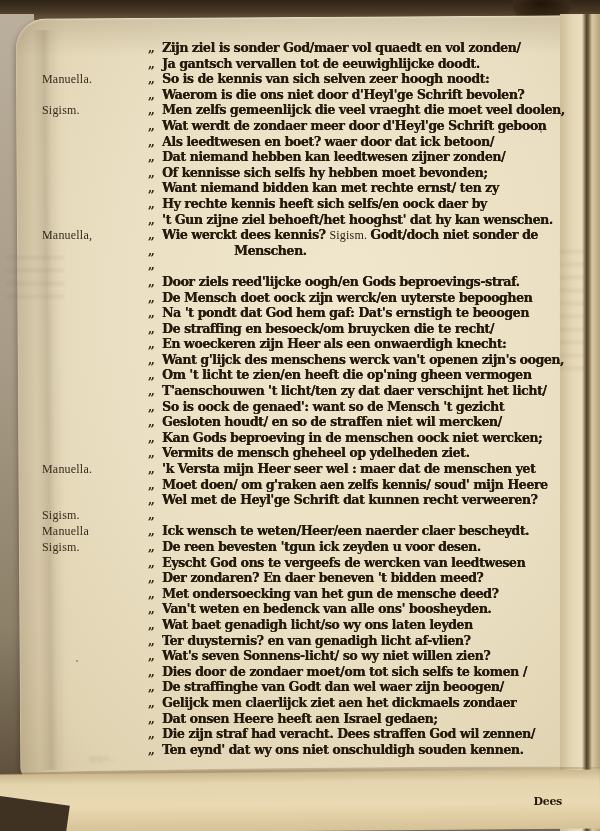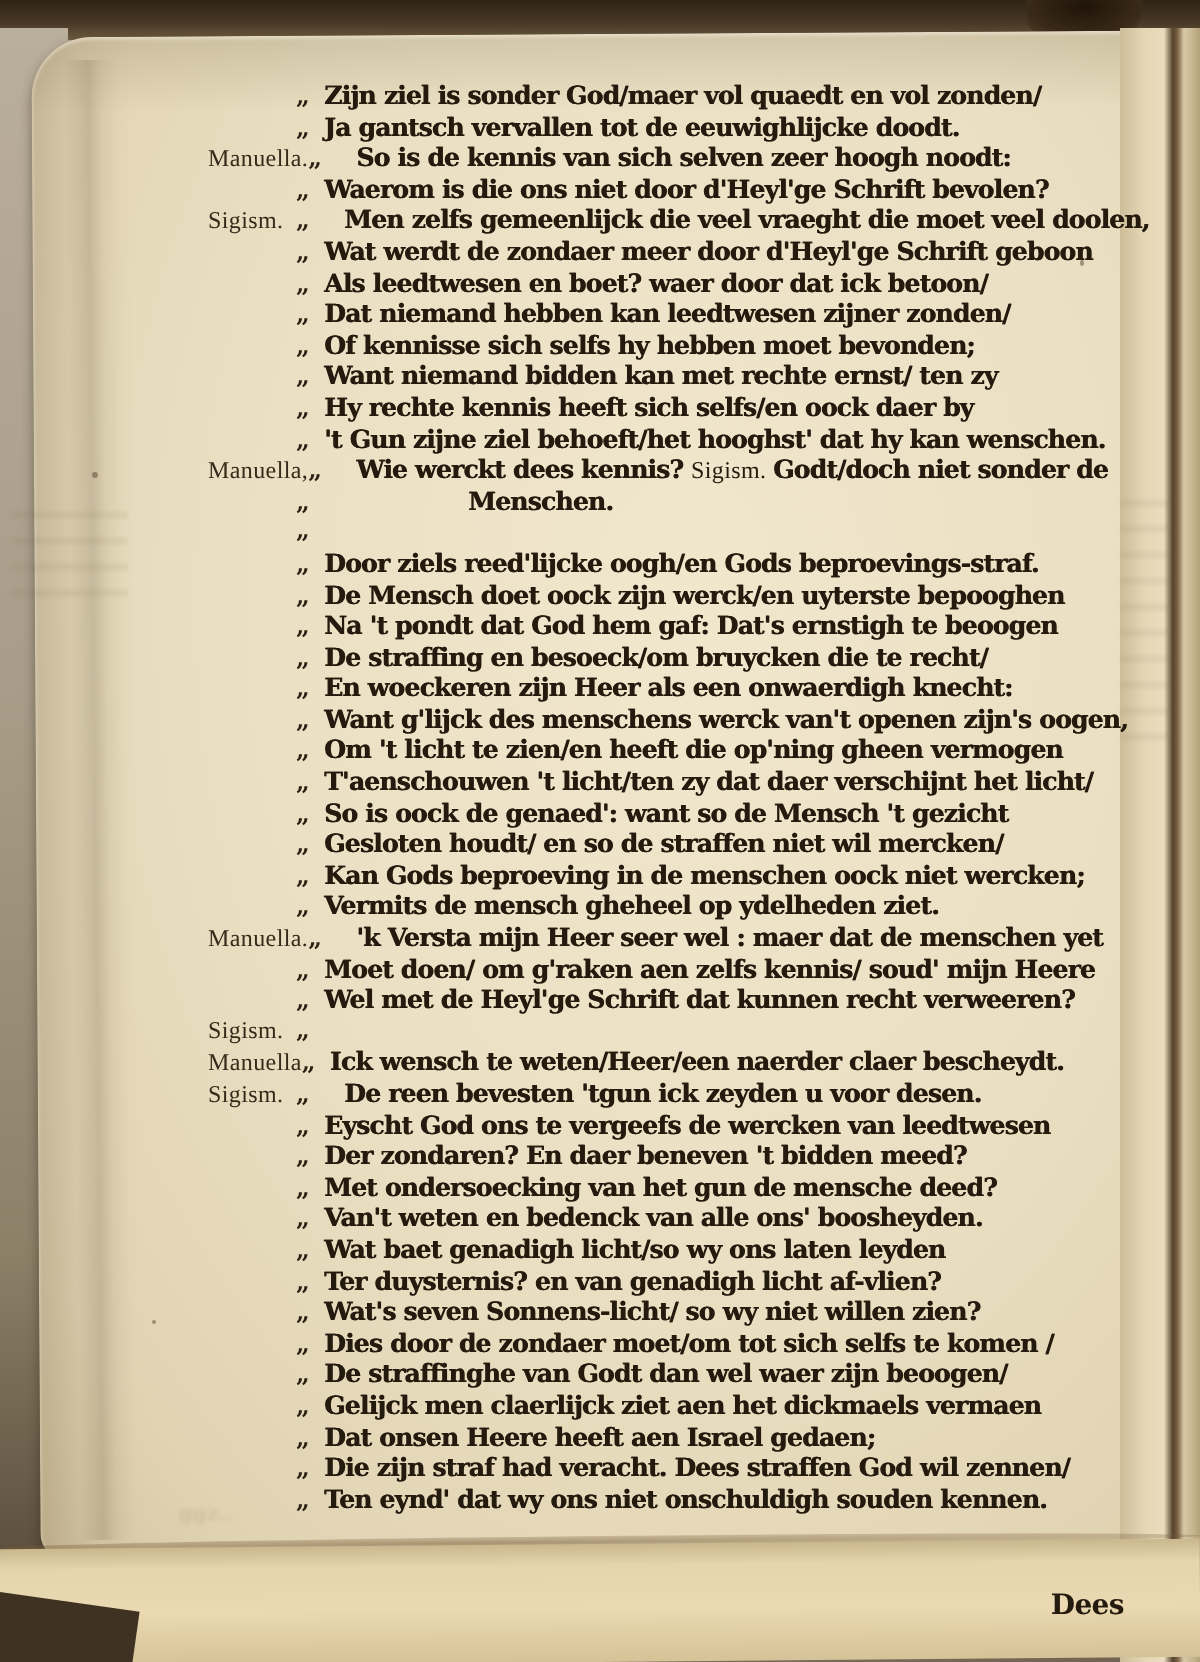--- a/index.html
+++ b/index.html
@@ -67,37 +67,37 @@
     font-size:10px;line-height:12px;font-weight:bold;text-align:right;}
   .ghost-strips{position:absolute;opacity:.10;filter:blur(1.4px);
     background:repeating-linear-gradient(180deg,#6b5b40 0 3px,transparent 3px 13px);}
   
   .text-block{
     position:absolute;left:0;top:40px;width:600px;
     color:#241b0e;
   }
   .vline{display:flex;align-items:baseline;height:15.6px;white-space:nowrap;}
   .spk{
-    flex:0 0 148px;box-sizing:border-box;padding-left:104px;
+    flex:0 0 148px;box-sizing:border-box;padding-left:42px;
     font-family:"Liberation Serif", serif;font-weight:normal;
     font-size:12px;color:#352b1b;letter-spacing:.2px;
   }
   .q{flex:0 0 14px;font-weight:bold;font-size:12px;color:#2b2112;}
   .vt{
     font-family:"DejaVu Serif", serif;font-weight:bold;
     font-size:12.6px;letter-spacing:-0.45px;
     text-shadow:0.25px 0 0 #241b0e;
   }
-  .vt.ind{margin-left:10px;}
+  .vt.ind{margin-left:0;}
   .vt.ctr{margin-left:72px;text-align:right;}
   .vt .roman{font-family:"Liberation Serif", serif;font-weight:normal;
     font-size:12px;text-shadow:none;letter-spacing:.2px;}
   .catchword-row{
     position:absolute;left:0;top:795px;width:562px;text-align:right;
-    font-family:"DejaVu Serif", serif;font-weight:bold;font-size:14px;
+    font-family:"DejaVu Serif", serif;font-weight:bold;font-size:11px;
     color:#241b0e;letter-spacing:-0.3px;
   }
   
   .speck{position:absolute;border-radius:50%;background:#55432a;opacity:.5;}
 </style>
 </head>
 <body>
 
 <div class="top-band"></div>
 <div class="top-band-blob"></div>
@@ -323,21 +323,21 @@
       <span class="vt">Dies door de zondaer moet/om tot sich selfs te komen /</span>
     </div>
     <div class="vline">
       <span class="spk"></span>
       <span class="q">„</span>
       <span class="vt">De straffinghe van Godt dan wel waer zijn beoogen/</span>
     </div>
     <div class="vline">
       <span class="spk"></span>
       <span class="q">„</span>
-      <span class="vt">Gelijck men claerlijck ziet aen het dickmaels vermaen</span>
+      <span class="vt">Gelijck men claerlijck ziet aen het dickmaels zondaer</span>
     </div>
     <div class="vline">
       <span class="spk"></span>
       <span class="q">„</span>
       <span class="vt">Dat onsen Heere heeft aen Israel gedaen;</span>
     </div>
     <div class="vline">
       <span class="spk"></span>
       <span class="q">„</span>
       <span class="vt">Die zijn straf had veracht. Dees straffen God wil zennen/</span>

